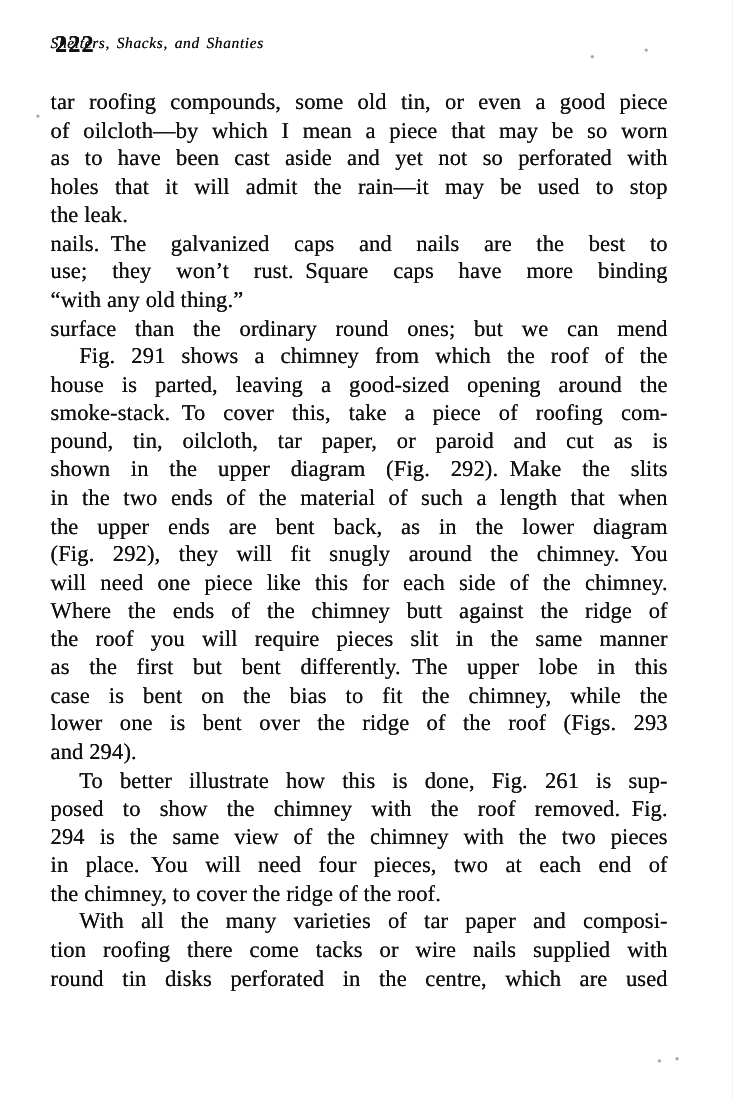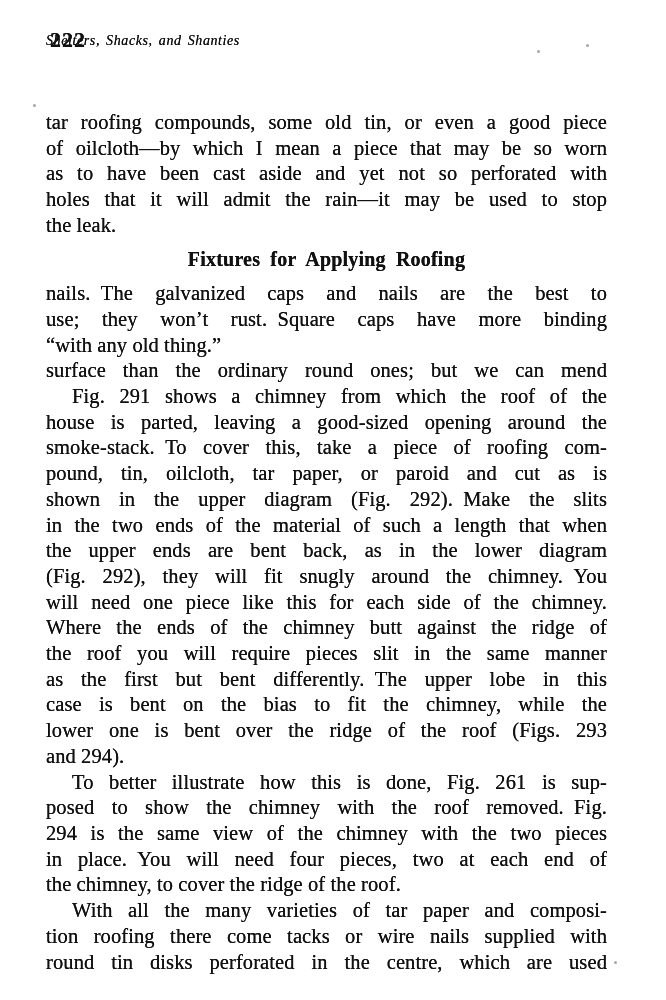--- a/index.html
+++ b/index.html
@@ -21,21 +21,21 @@
   .pagenum {
     position:absolute; left:4px; top:0;
     font-size:22px; font-weight:bold; letter-spacing:1px;
   }
   .running-title {
     font-style:italic; font-size:14px;
     letter-spacing:0.6px; word-spacing:2px;
   }
   .text-body {
     position:absolute; top:81px; left:46px; width:561px;
-    font-size:20.5px; line-height:25.7px; letter-spacing:0.1px;margin-top:29px;
+    font-size:20.5px; line-height:25.7px; letter-spacing:0.1px;
   }
   .line { text-align:justify; text-align-last:left; }
   .line.j { text-align-last:justify; }
   .line.ind { text-indent:26px; }
   .it { }
   .section-heading {
     text-align:center; font-weight:bold;
     font-size:20px; word-spacing:5px; letter-spacing:0.2px;
     margin:8.5px 0;
   }
@@ -52,21 +52,20 @@
     <span class="pagenum">222</span>
     <span class="running-title">Shelters, Shacks, and Shanties</span>
   </header>
 
   <main class="text-body" id="text-body">
       <div class="line j"><span>tar roofing compounds, some old tin, or even a good piece</span></div>
       <div class="line j"><span>of oilcloth—by which I mean a piece that may be so worn</span></div>
       <div class="line j"><span>as to have been cast aside and yet not so perforated with</span></div>
       <div class="line j"><span>holes that it will admit the rain—it may be used to stop</span></div>
       <div class="line"><span>the leak.</span></div>
-      <div class="section-heading">Fixtures for Applying Roofing</div>
       <div class="line j"><span>nails. The galvanized caps and nails are the best to</span></div>
       <div class="line j"><span>use; they won’t rust. Square caps have more binding</span></div>
       <div class="line"><span>“with any old thing.”</span></div>
       <div class="line j"><span>surface than the ordinary round ones; but we can mend</span></div>
       <div class="line j ind"><span>Fig. 291 shows a chimney from which the roof of the</span></div>
       <div class="line j"><span>house is parted, leaving a good-sized opening around the</span></div>
       <div class="line j"><span>smoke-stack. To cover this, take a piece of roofing com-</span></div>
       <div class="line j"><span>pound, tin, oilcloth, tar paper, or paroid and cut as is</span></div>
       <div class="line j"><span>shown in the upper diagram (Fig. 292). Make the slits</span></div>
       <div class="line j"><span>in the two ends of the material of such a length that when</span></div>

